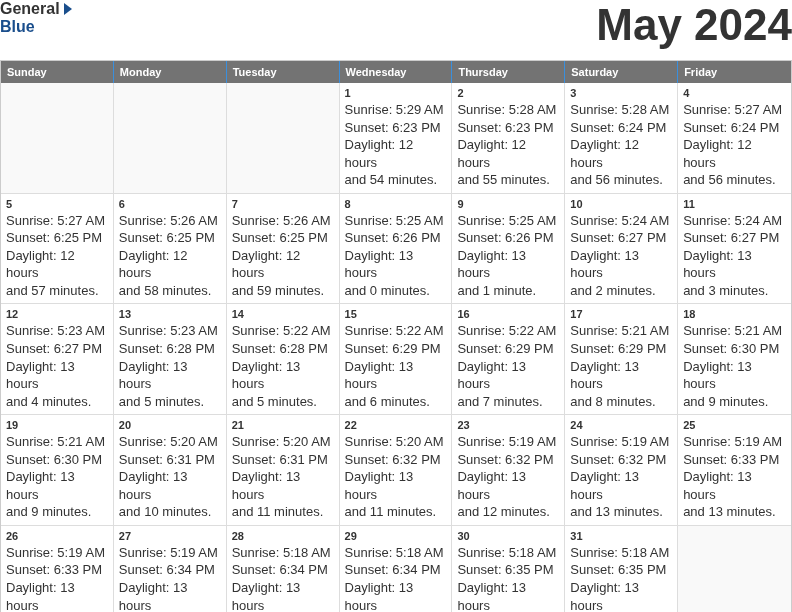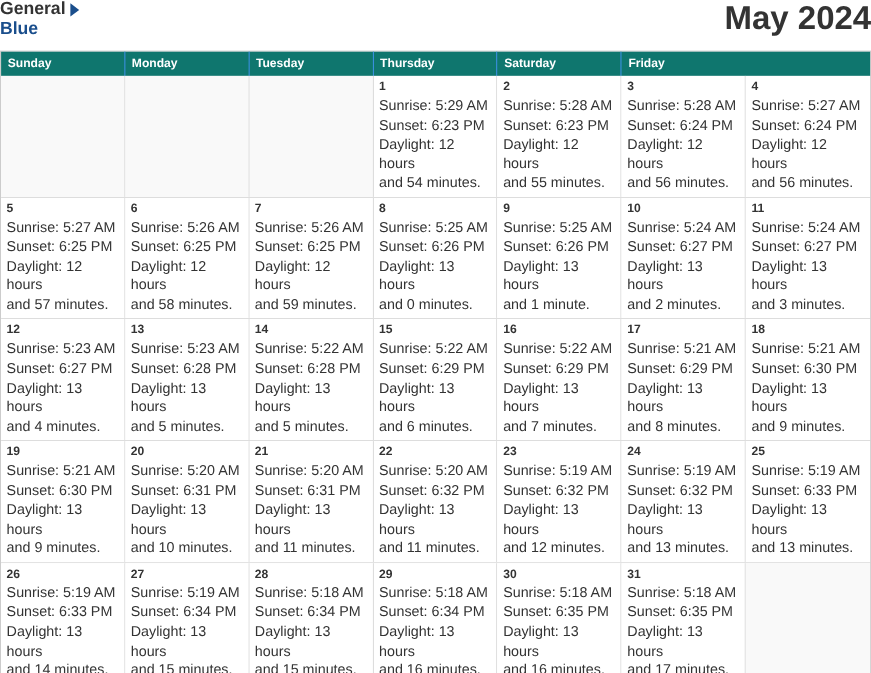--- a/index.html
+++ b/index.html
@@ -38,32 +38,32 @@
     .logo-blue { color: #1a4e8c; font-size: 16px; font-weight: bold; }
     .logo-arrow {
       width: 0; height: 0;
       border-left: 8px solid #1a4e8c;
       border-top: 6px solid transparent;
       border-bottom: 6px solid transparent;
       display: inline-block;
       margin-left: 2px;
     }
     .title-block { text-align: right; }
-    .month-title { font-size: 30px; font-weight: bold; color: #333; }
+    .month-title { font-size: 44px; font-weight: bold; color: #333; }
     .location-title { font-size: 16px; color: #555; }
     .calendar {
       flex: 1;
       display: flex;
       flex-direction: column;
       border: 1px solid #ccc;
     }
     .cal-header {
       display: grid;
       grid-template-columns: repeat(7, 1fr);
-      background: #0f766e;
+      background: #737373;
     }
     .cal-header-cell {
       color: #fff;
       font-size: 11px;
       font-weight: bold;
       padding: 5px 6px;
       border-right: 1px solid #3a8fdd;
       text-align: left;
     }
     .cal-header-cell:last-child { border-right: none; }
@@ -116,20 +116,21 @@
     <div class="title-block">
       <div class="month-title">May 2024</div>
     </div>
   </div>
 
   <div class="calendar">
     <div class="cal-header">
     <div class="cal-header-cell">Sunday</div>
         <div class="cal-header-cell">Monday</div>
         <div class="cal-header-cell">Tuesday</div>
+        <div class="cal-header-cell">Wednesday</div>
         <div class="cal-header-cell">Thursday</div>
         <div class="cal-header-cell">Saturday</div>
         <div class="cal-header-cell">Friday</div>
       </div>
     <div class="cal-body">
     <div class="cal-row">
           <div class="cal-cell empty"></div>
           <div class="cal-cell empty"></div>
           <div class="cal-cell empty"></div>
           <div class="cal-cell">

